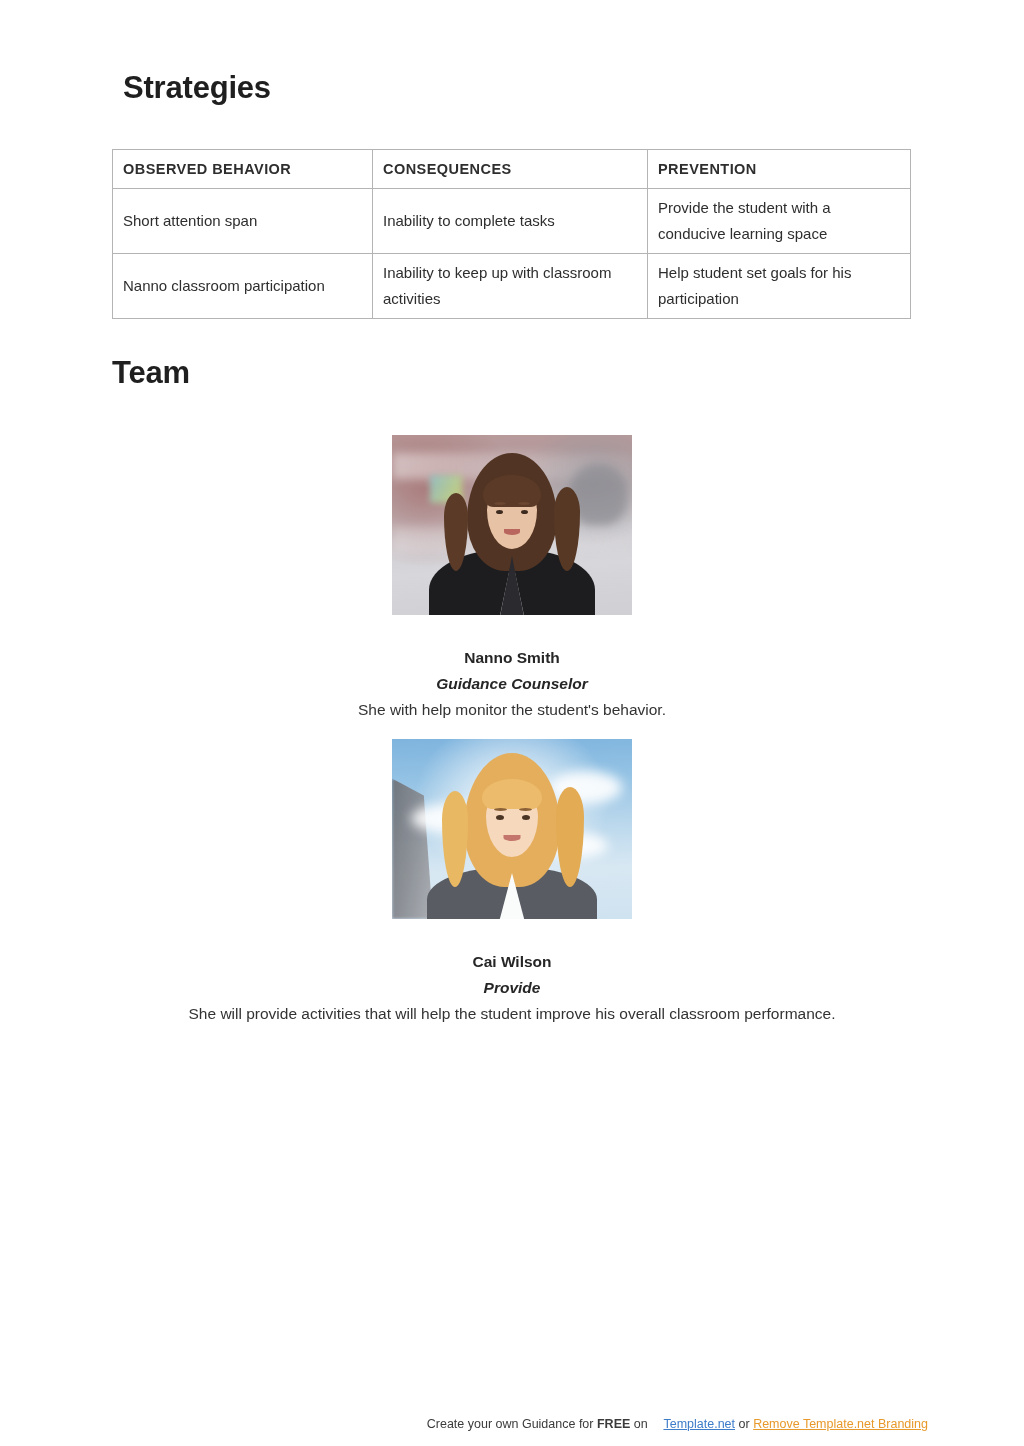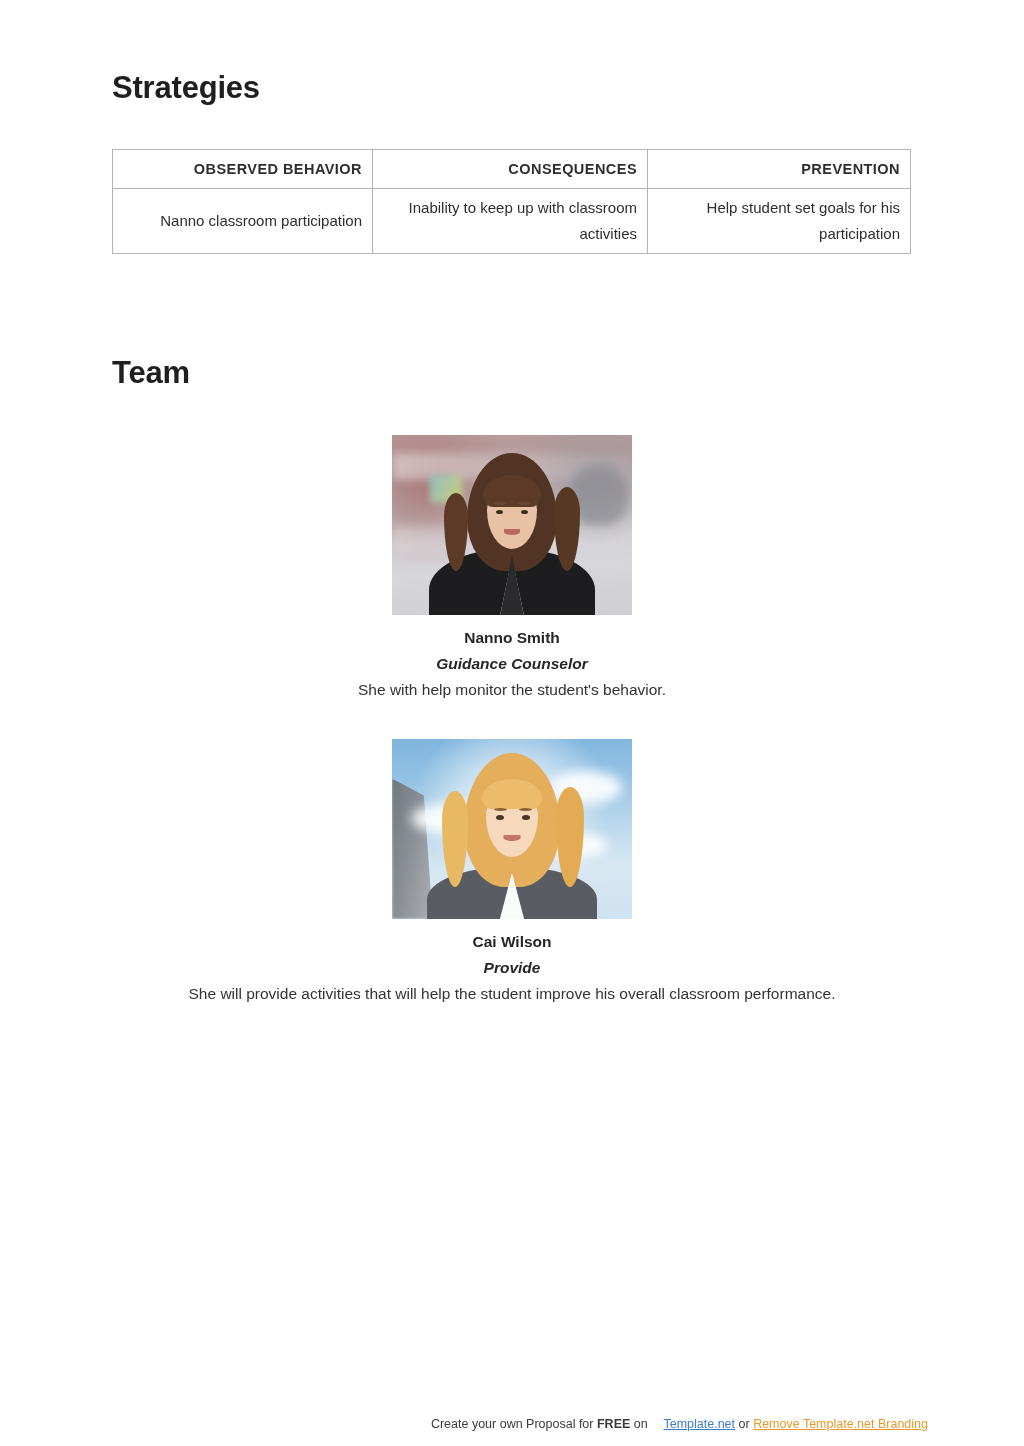--- a/index.html
+++ b/index.html
@@ -27,36 +27,36 @@
   .section-heading {
     position: absolute;
     left: 112px;
     font-size: 31px;
     line-height: 36px;
     font-weight: bold;
     color: #1f1f1f;
     letter-spacing: -0.2px;
     white-space: nowrap;
   }
-  #heading-strategies { top: 70px; }
+  #heading-strategies { top: 70px; margin-left: 11px; }
   #heading-team       { top: 355px; }
 
   
   .strategies-table {
     position: absolute;
     left: 112px;
     top: 149px;
     width: 798px;
     border-collapse: collapse;
     table-layout: fixed;
   }
   .strategies-table td,
   .strategies-table th {
     border: 1px solid #b4b4b4;
-    text-align: right;
+    text-align: left;
     vertical-align: middle;
     padding: 6px 10px;
     color: #2e2e2e;
   }
   .strategies-table th {
     height: 26px;
     font-size: 14.5px;
     font-weight: bold;
     letter-spacing: 0.45px;
     line-height: 20px;
@@ -83,21 +83,21 @@
 
   .member-photo {
     width: 240px;
     height: 180px;
     margin: 0 auto;
     display: block;
     position: relative;
     overflow: hidden;
   }
   .member-name {
-    margin-top: 12px;
+    margin-top: 32px;
     font-size: 15.5px;
     line-height: 22px;
     font-weight: bold;
     color: #262626;
   }
   .member-role {
     margin-top: 4px;
     font-size: 15.5px;
     line-height: 22px;
     font-weight: bold;
@@ -260,20 +260,25 @@
     </colgroup>
     <thead>
       <tr>
         <th>OBSERVED BEHAVIOR</th>
         <th>CONSEQUENCES</th>
         <th>PREVENTION</th>
       </tr>
     </thead>
     <tbody>
       <tr>
+        <td>Short attention span</td>
+        <td>Inability to complete tasks</td>
+        <td>Provide the student with a conducive learning space</td>
+      </tr>
+      <tr>
         <td>Nanno classroom participation</td>
         <td>Inability to keep up with classroom activities</td>
         <td>Help student set goals for his participation</td>
       </tr>
     </tbody>
   </table>
 
   <div class="section-heading" id="heading-team">Team</div>
 
   <div class="team-member" id="member-0">
@@ -340,21 +345,21 @@
 
         <div style="position:absolute; left:50%; bottom:0; transform:translateX(-50%); width:76px; height:48px; clip-path:polygon(34% 100%, 50% 4%, 66% 100%); background:#fafbfb;"></div>
       </div>
     </div>
     <div class="member-name">Cai Wilson</div>
     <div class="member-role">Provide</div>
     <div class="member-desc">She will provide activities that will help the student improve his overall classroom performance.</div>
   </div>
 
   <div class="footer">
-    <span>Create your own Proposal for</span>
+    <span>Create your own Guidance for</span>
     <span class="bold">FREE</span>
     <span>on</span>
     <span class="sp"></span>
     <a href="#" class="link-blue">Template.net</a>
     <span>or</span>
     <a href="#" class="link-orange">Remove Template.net Branding</a>
   </div>
 
 </div>
 

